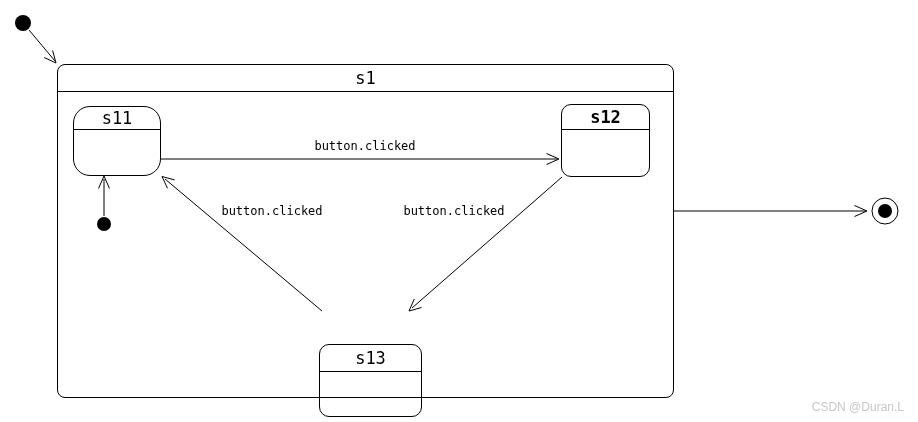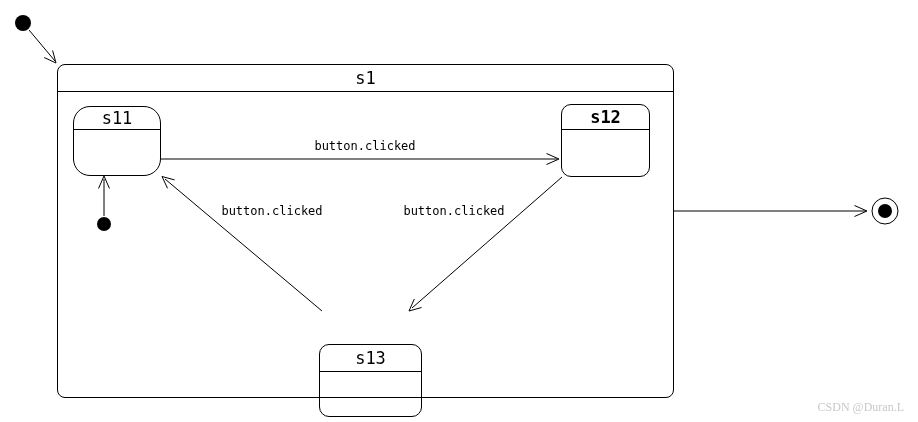--- a/index.html
+++ b/index.html
@@ -77,21 +77,21 @@
     z-index: 2;
   }
   #label-s11-s12 { left: 305px; top: 139px; width: 120px; }
   #label-s13-s11 { left: 216px; top: 204px; width: 112px; }
   #label-s12-s13 { left: 398px; top: 204px; width: 112px; }
   #label-s1-final { left: 699px; top: 191px; width: 146px; }
   #watermark {
     position: absolute;
     right: 14px;
     top: 400px;
-    font-family: Liberation Serif, serif;
+    font-family: Liberation Sans, sans-serif;
     font-size: 12px;
     color: #c8c8c8;
     z-index: 2;
   }
 </style>
 </head>
 <body>
 
 <div id="canvas">
 

